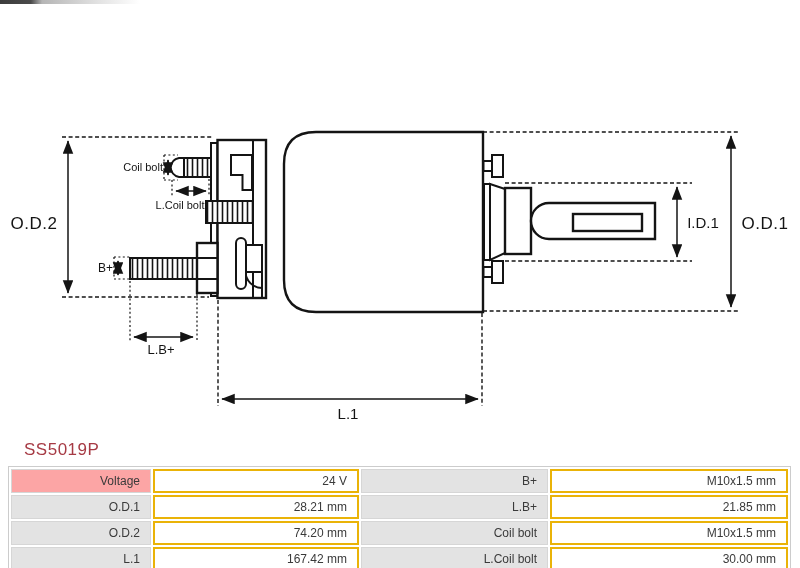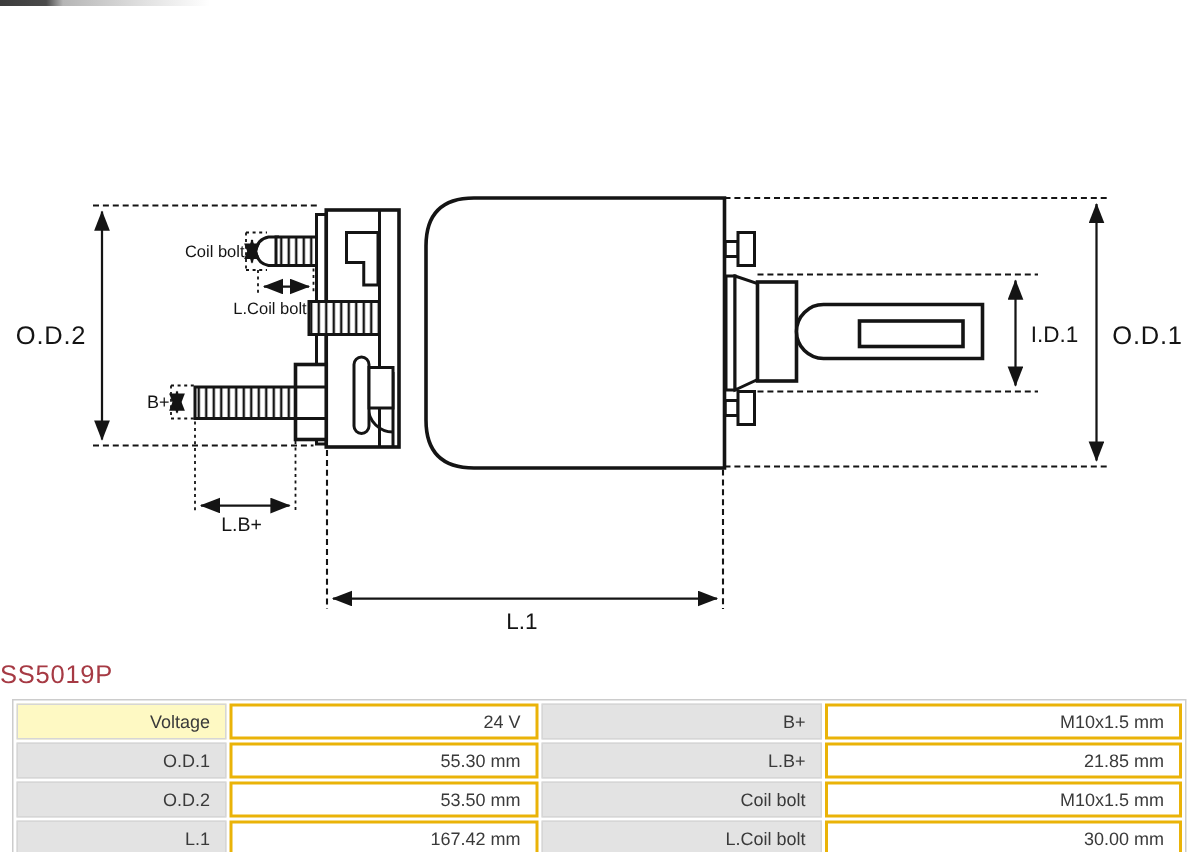--- a/index.html
+++ b/index.html
@@ -24,21 +24,21 @@
   .dim      { stroke: #141414; stroke-width: 1.5; fill: none; }
   .dash     { stroke: #141414; stroke-width: 1.4; fill: none; stroke-dasharray: 4 2.6; }
   .dot      { stroke: #141414; stroke-width: 1.2; fill: none; stroke-dasharray: 2 2.4; }
   .lbl      { font-family: "Liberation Sans", sans-serif; fill: #141414; }
   .lbl-big  { font-size: 17px; letter-spacing: 0.5px; }
   .lbl-med  { font-size: 15px; }
   .lbl-sm   { font-size: 13px; }
   .lbl-xs   { font-size: 11px; }
 
   .part-number {
-    position: absolute; left: 0; top: 440px;
+    position: absolute; left: 24px; top: 440px;
     font-size: 17px; letter-spacing: 0.5px;
   }
   table.spec-table {
     position: absolute; left: 8px; top: 466px;
     width: 783px; table-layout: fixed;
     border-collapse: separate; border-spacing: 2px;
     border: 1px solid #cccccc; background: #ffffff;
   }
   .spec-table td {
     font-size: 12px; color: #3a3a3a;
@@ -172,34 +172,34 @@
 
   <table class="spec-table">
     <colgroup>
       <col style="width:140px">
         <col style="width:206px">
         <col style="width:187px">
         <col style="width:238px">
     </colgroup>
     <tbody>
       <tr>
-        <td class="cell-label" style="background: #fef9c3;">Voltage</td>
+        <td class="cell-label" style="background: #fca5a5;">Voltage</td>
         <td class="cell-value">24 V</td>
         <td class="cell-label" style="background: rgb(227, 227, 227);">B+</td>
         <td class="cell-value">M10x1.5 mm</td>
       </tr>
       <tr>
         <td class="cell-label" style="background: rgb(227, 227, 227);">O.D.1</td>
-        <td class="cell-value">55.30 mm</td>
+        <td class="cell-value">28.21 mm</td>
         <td class="cell-label" style="background: rgb(227, 227, 227);">L.B+</td>
         <td class="cell-value">21.85 mm</td>
       </tr>
       <tr>
         <td class="cell-label" style="background: rgb(227, 227, 227);">O.D.2</td>
-        <td class="cell-value">53.50 mm</td>
+        <td class="cell-value">74.20 mm</td>
         <td class="cell-label" style="background: rgb(227, 227, 227);">Coil bolt</td>
         <td class="cell-value">M10x1.5 mm</td>
       </tr>
       <tr>
         <td class="cell-label" style="background: rgb(227, 227, 227);">L.1</td>
         <td class="cell-value">167.42 mm</td>
         <td class="cell-label" style="background: rgb(227, 227, 227);">L.Coil bolt</td>
         <td class="cell-value">30.00 mm</td>
       </tr>
     </tbody>

